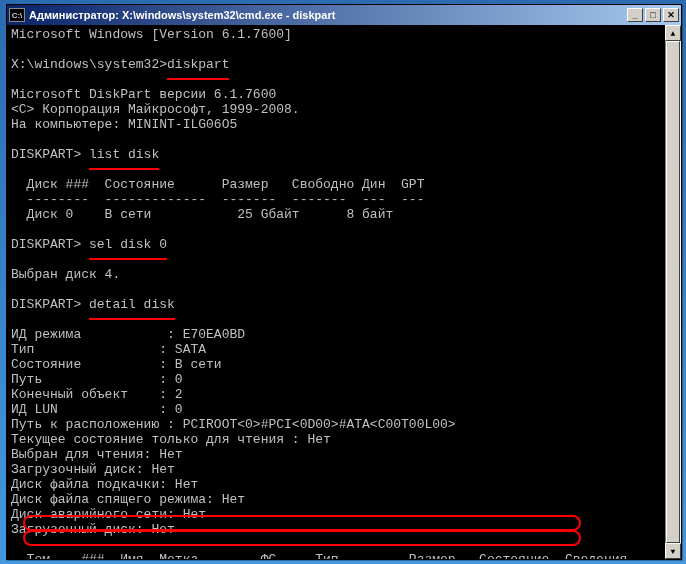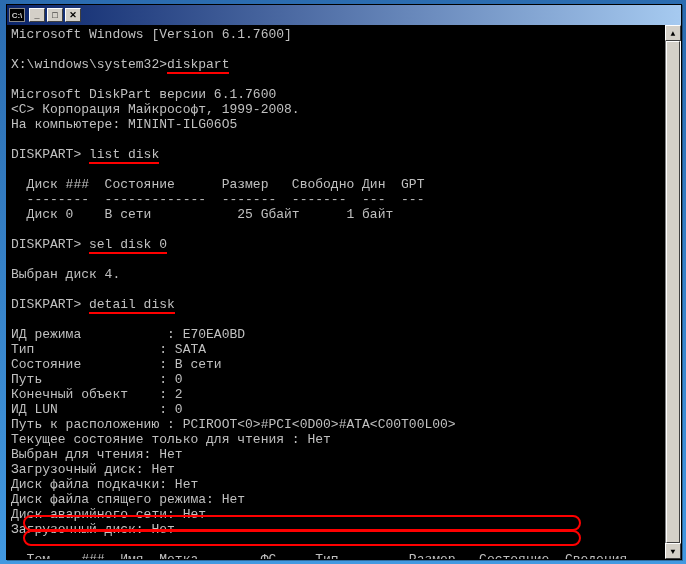--- a/index.html
+++ b/index.html
@@ -70,21 +70,21 @@
     line-height: 15px;
     padding: 2px 4px;
     height: calc(100% - 20px);
     margin: 0;
     overflow: hidden;
     white-space: pre;
     position: relative;
   }
   .underline-red {
     border-bottom: 2px solid #f00;
-    padding-bottom: 0px;
+    padding-bottom: 6px;
   }
   .highlight-box {
     position: absolute;
     border: 2px solid #f00;
     border-radius: 8px;
     pointer-events: none;
   }
   .scrollbar {
     position: absolute;
     right: 0;
@@ -118,40 +118,41 @@
     border-bottom-color: #404040;
     height: 100%;
   }
 </style>
 </head>
 <body>
 
 <div class="window">
   <div class="titlebar">
     <div class="titlebar-icon">C:\</div>
+    <div class="title-text">Администратор: X:\windows\system32\cmd.exe - diskpart</div>
     <div class="win-buttons">
       <div class="win-btn">_</div>
       <div class="win-btn">□</div>
       <div class="win-btn">✕</div>
     </div>
   </div>
 
   <div class="console"><span>Microsoft Windows [Version 6.1.7600]</span>
 
 <span>X:\windows\system32&gt;</span><span class="underline-red">diskpart</span>
 
 <span>Microsoft DiskPart версии 6.1.7600</span>
 <span>&lt;C&gt; Корпорация Майкрософт, 1999-2008.</span>
 <span>На компьютере: MININT-ILG06O5</span>
 
 <span>DISKPART&gt; </span><span class="underline-red">list disk</span>
 
 <span>  Диск ###  Состояние      Размер   Свободно Дин  GPT</span>
 <span>  --------  -------------  -------  -------  ---  ---</span>
-<span>  Диск 0    В сети           25 Gбайт      1 байт</span>
+<span>  Диск 0    В сети           25 Gбайт      8 байт</span>
 
 <span>DISKPART&gt; </span><span class="underline-red">sel disk 0</span>
 
 <span>Выбран диск 4.</span>
 
 <span>DISKPART&gt; </span><span class="underline-red">detail disk</span>
 
 <span>ИД режима           : E70EA0BD</span>
 <span>Тип                : SATA</span>
 <span>Состояние          : В сети</span>

